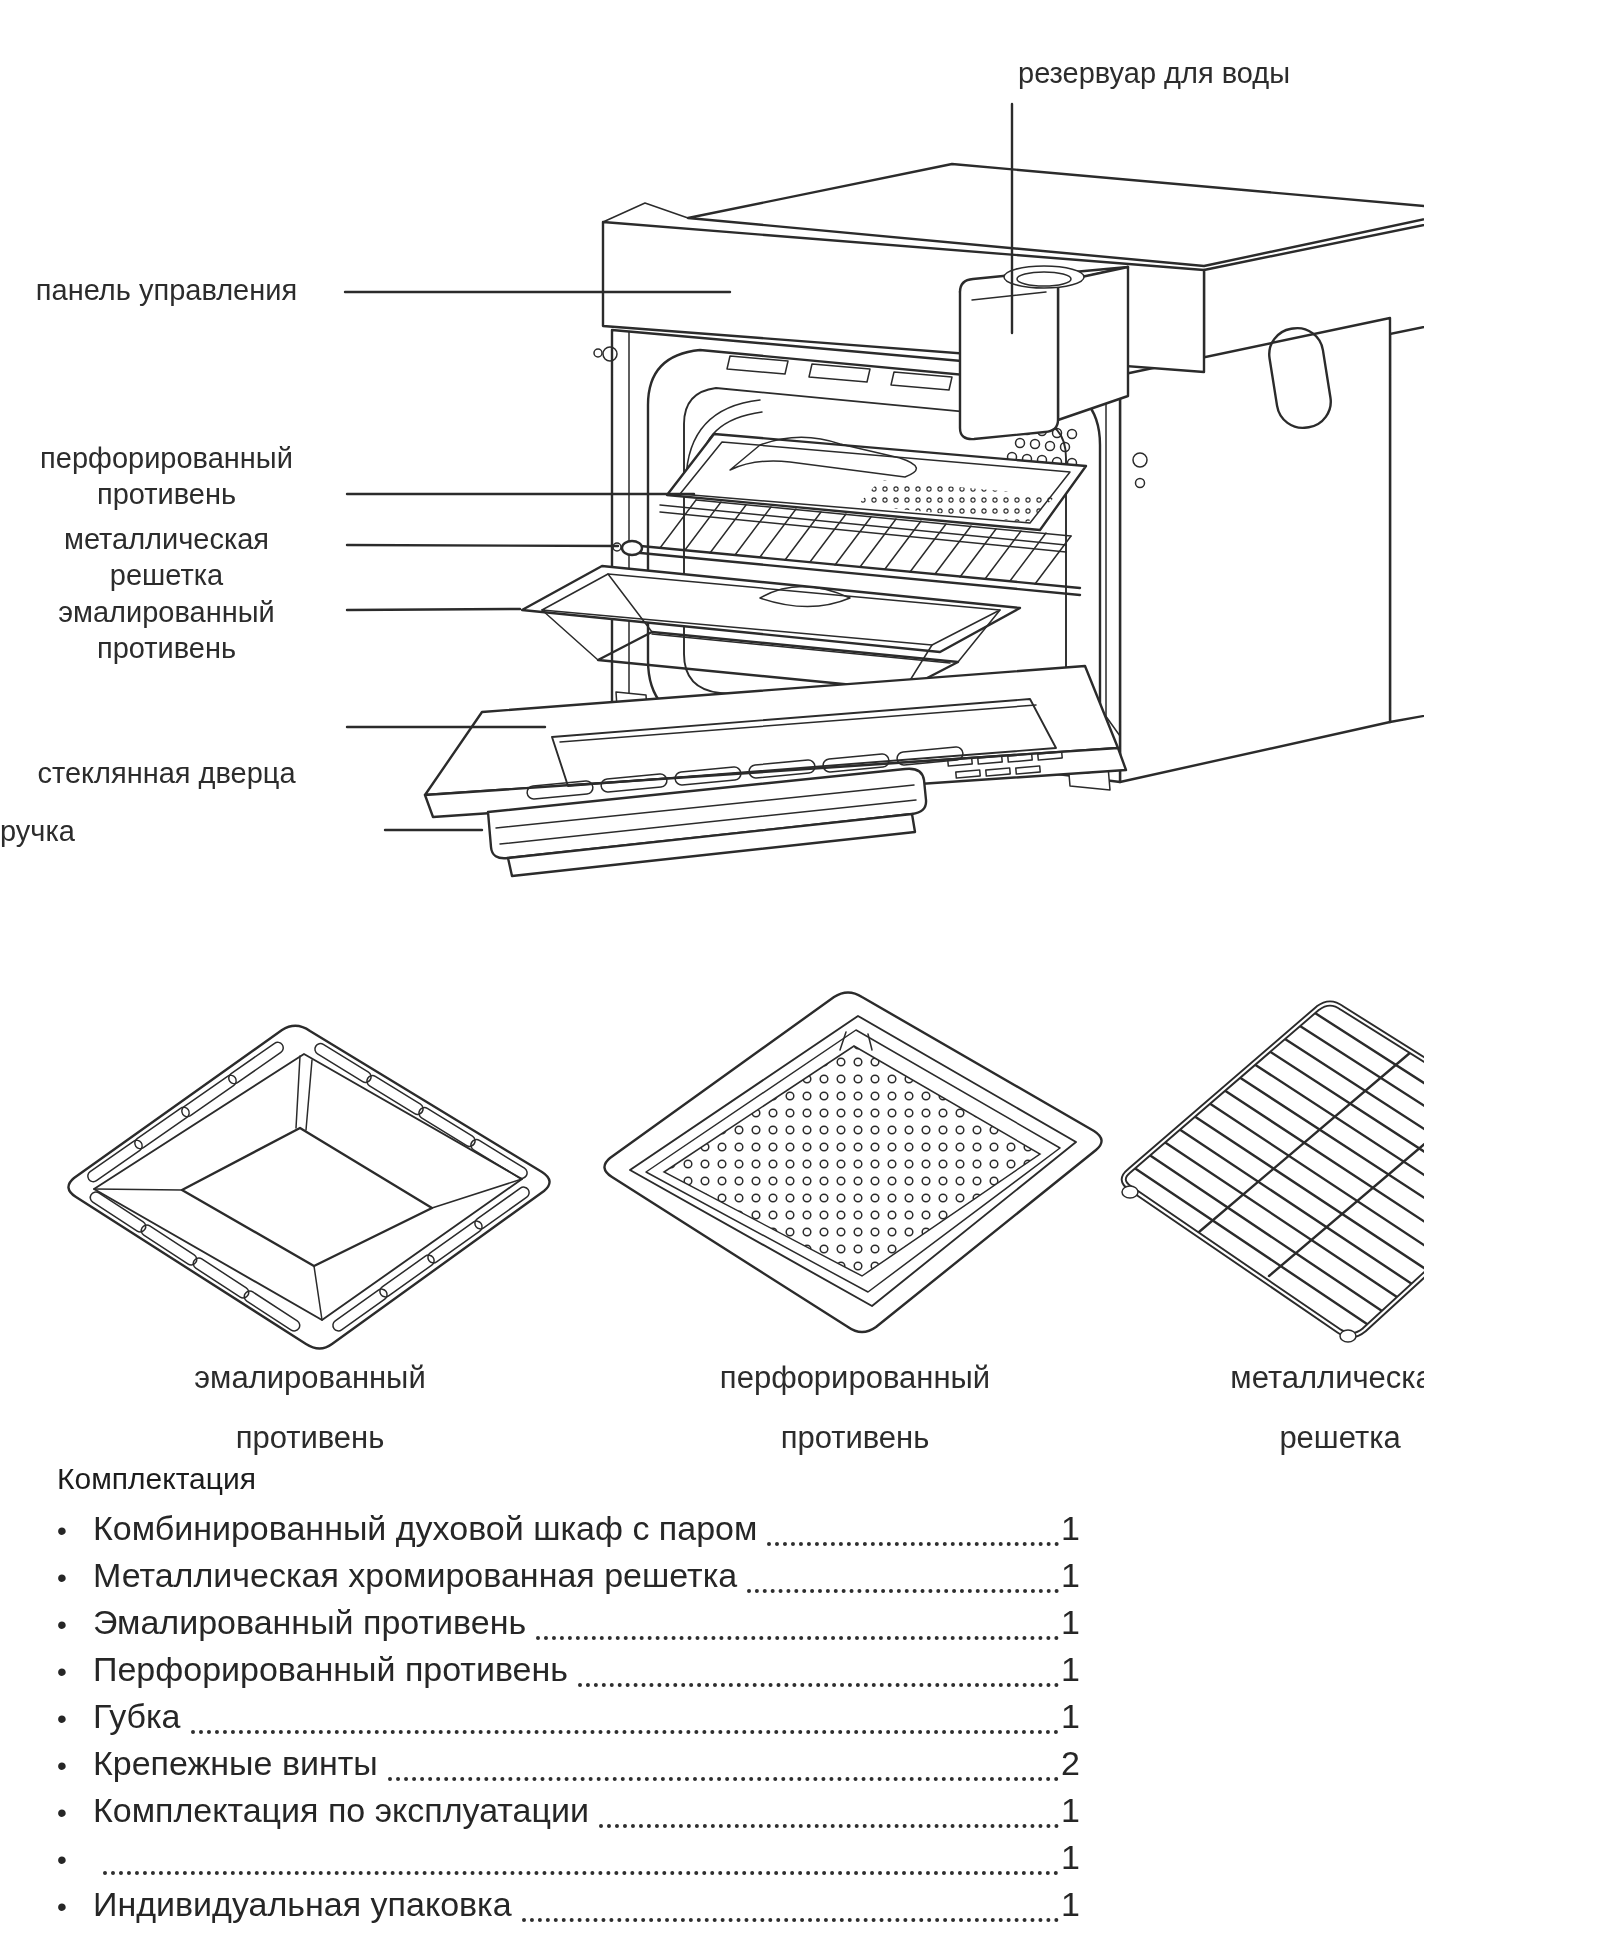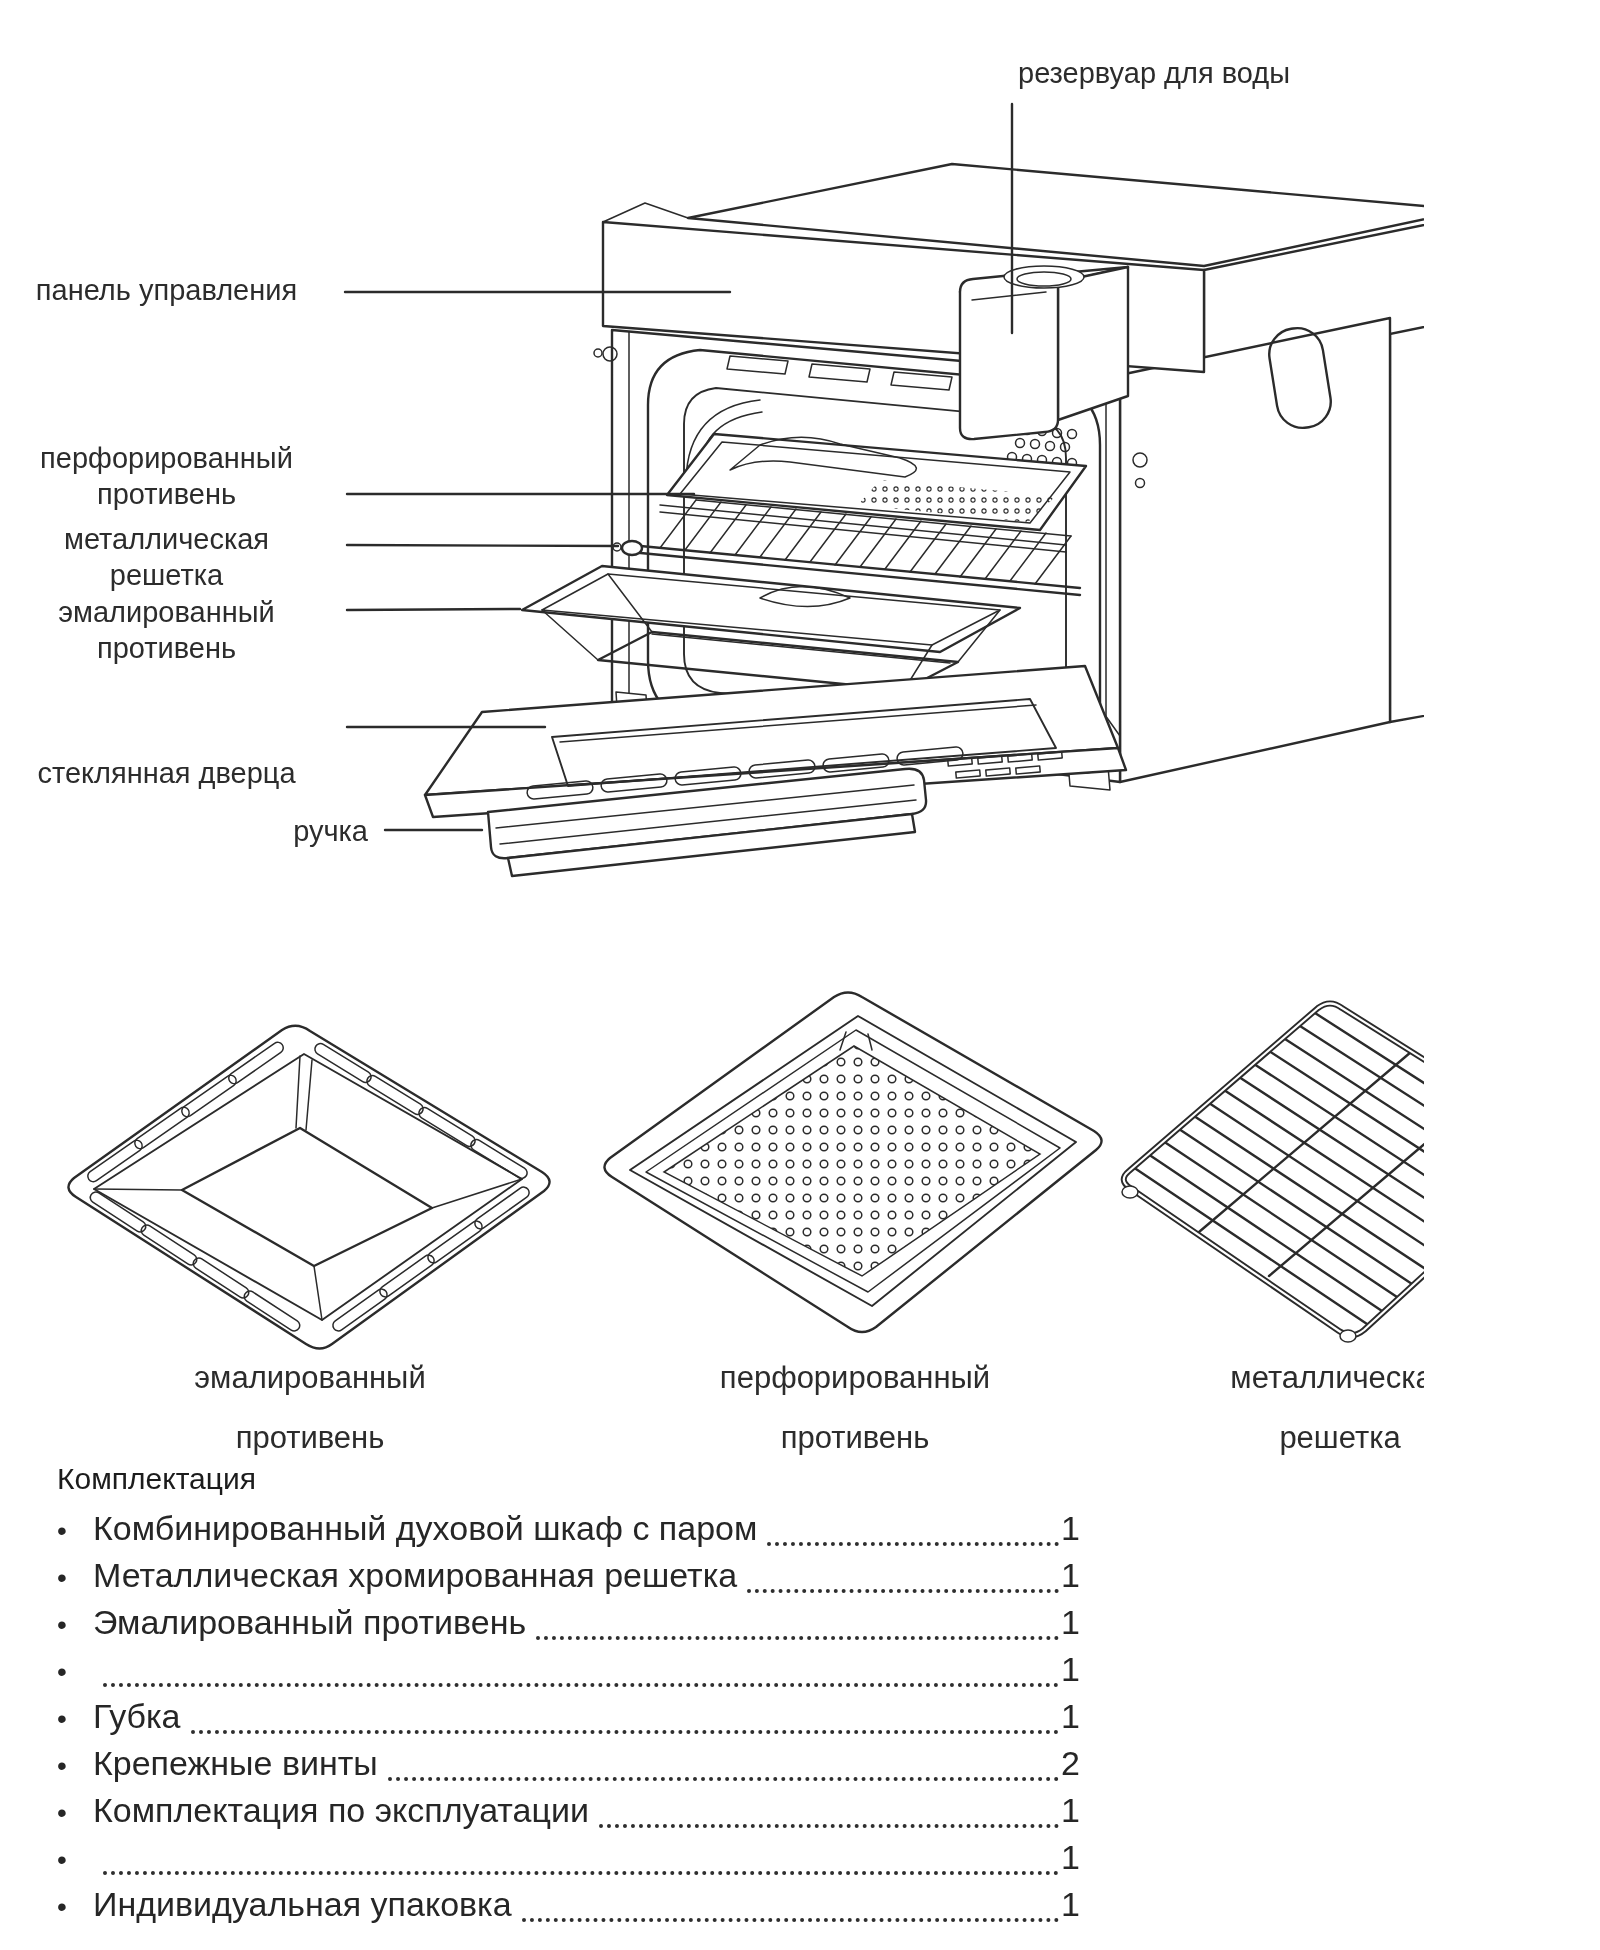--- a/index.html
+++ b/index.html
@@ -230,21 +230,21 @@
     <div>металлическая</div>
     <div>решетка</div>
   </div>
   <div class="lab lab-right" style="top:594px;">
     <div>эмалированный</div>
     <div>противень</div>
   </div>
   <div class="lab lab-right" style="top:711px;margin-top:44px;">
     <span>стеклянная дверца</span>
   </div>
-  <div class="lab" style="left:0;width:368px;text-align:right;top:813px;">
+  <div class="lab" style="left:0;width:368px;text-align:left;top:813px;">
     <span>ручка</span>
   </div>
 
   <div class="caption" style="left:100px;">
     <div>эмалированный</div>
     <div>противень</div>
   </div>
   <div class="caption" style="left:645px;">
     <div>перфорированный</div>
     <div>противень</div>
@@ -270,20 +270,21 @@
       <span class="kit-qty">1</span>
     </div>
     <div class="kit-item">
       <span class="kit-bullet">•</span>
       <span class="kit-label">Эмалированный противень</span>
       <span class="kit-dots"></span>
       <span class="kit-qty">1</span>
     </div>
     <div class="kit-item">
       <span class="kit-bullet">•</span>
+      <span class="kit-label">Перфорированный противень</span>
       <span class="kit-dots"></span>
       <span class="kit-qty">1</span>
     </div>
     <div class="kit-item">
       <span class="kit-bullet">•</span>
       <span class="kit-label">Губка</span>
       <span class="kit-dots"></span>
       <span class="kit-qty">1</span>
     </div>
     <div class="kit-item">

